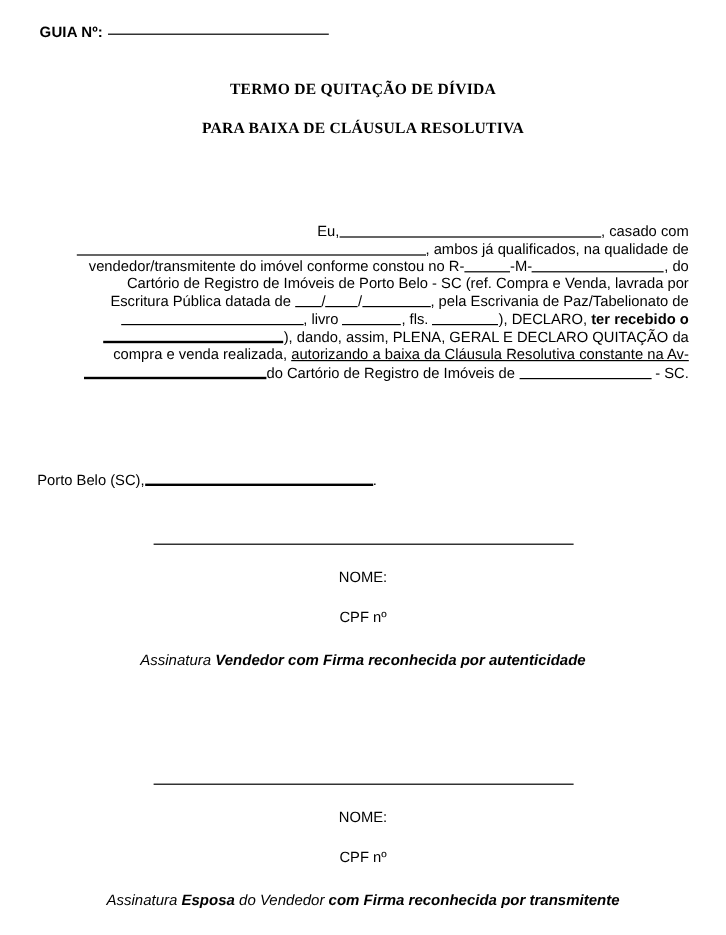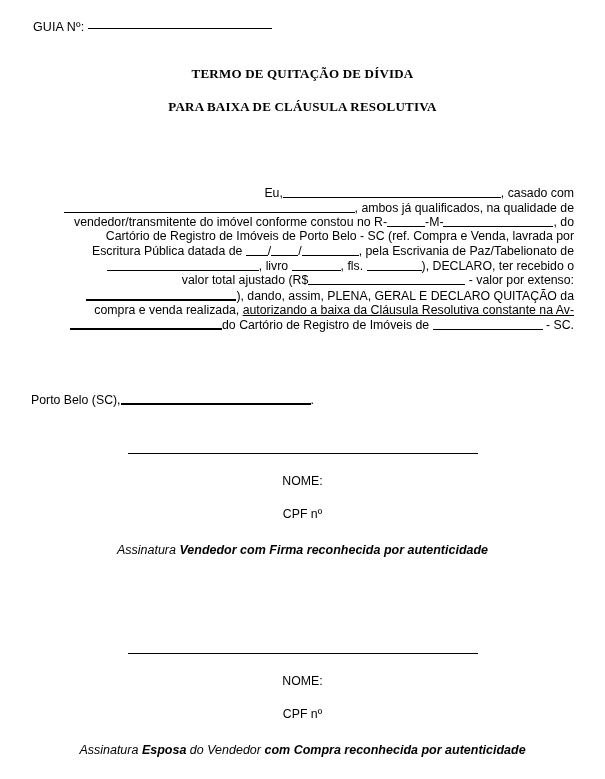--- a/index.html
+++ b/index.html
@@ -25,21 +25,21 @@
   
   .guia-row {
     position: absolute;
     left: 33px;
     top: 16px;
     font-size: 12.5px;
     font-weight: bold;
     letter-spacing: 0.1px;
     white-space: nowrap;
   }
-  .guia-label { font-weight: normal; }
+  .guia-label { font-weight: bold; }
   .guia-blank {
     display: inline-block;
     width: 184px;
     border-bottom: 1.6px solid #000;
     margin-left: 4px;
     vertical-align: 2px;
     height: 12px;
   }
 
   .title-block {
@@ -75,21 +75,21 @@
     border-bottom: 1.3px solid #000;
     height: 11px;
     vertical-align: -1px;
   }
   .ub {
     display: inline-block;
     border-bottom: 2.2px solid #000;
     height: 11px;
     vertical-align: -1px;
   }
-  b { font-weight: normal; }
+  b { font-weight: bold; }
   .ul-text { text-decoration: underline; }
 
   
   .w-nome1 { width: 218px; }
   .w-conj  { width: 291px; }
   .w-r     { width: 38px; }
   .w-m     { width: 110px; }
   .w-dia   { width: 22px; }
   .w-mes   { width: 27px; }
   .w-ano   { width: 57px; }
@@ -174,23 +174,20 @@
     </div>
 
     <div class="bline">
       <span>Escritura Pública datada de</span> <span class="u w-dia"></span><span>/</span><span class="u w-mes"></span><span>/</span><span class="u w-ano"></span><span>, pela Escrivania de Paz/Tabelionato de</span>
     </div>
 
     <div class="bline">
       <span class="u w-tab"></span><span>, livro</span> <span class="u w-livro"></span><span>, fls.</span> <span class="u w-fls"></span><span>), DECLARO,</span> <b>ter recebido o</b>
     </div>
 
-    <div class="bline">
-      <b>valor total ajustado</b> <span>(R$</span><span class="u w-rs"></span> <span>- valor por extenso:</span>
-    </div>
 
     <div class="bline">
       <span class="ub w-ext"></span><span>), dando, assim, PLENA, GERAL E DECLARO QUITAÇÃO da</span>
     </div>
 
     <div class="bline">
       <span>compra e venda realizada,</span> <span class="ul-text">autorizando a baixa da Cláusula Resolutiva constante na Av-</span>
     </div>
 
     <div class="bline">
@@ -207,16 +204,16 @@
     <div class="sig-rule"></div>
     <div class="sig-name">NOME:</div>
     <div class="sig-cpf">CPF nº</div>
     <div class="sig-caption"><span>Assinatura </span><b>Vendedor com Firma reconhecida por autenticidade</b></div>
   </div>
 
   <div class="sig-block sig-2">
     <div class="sig-rule"></div>
     <div class="sig-name">NOME:</div>
     <div class="sig-cpf">CPF nº</div>
-    <div class="sig-caption"><span>Assinatura </span><b>Esposa</b><span> do Vendedor </span><b>com Compra reconhecida por autenticidade</b></div>
+    <div class="sig-caption"><span>Assinatura </span><b>Esposa</b><span> do Vendedor </span><b>com Firma reconhecida por transmitente</b></div>
   </div>
 
 </div>
 
 </body></html>

